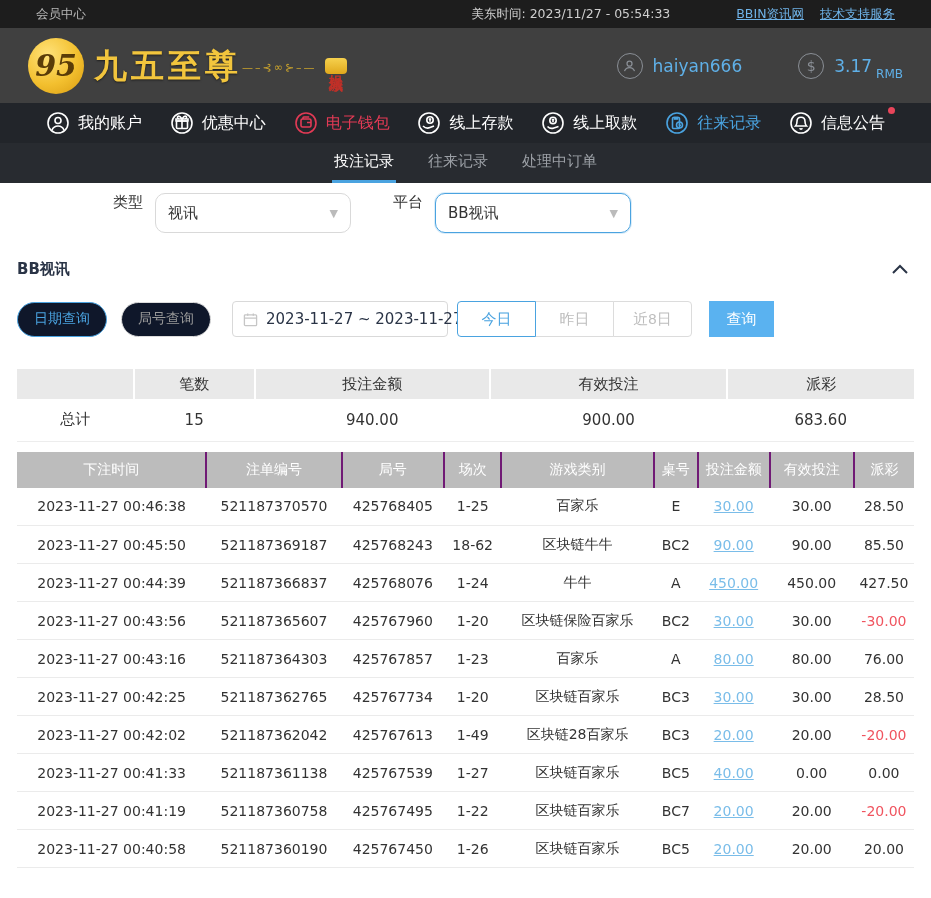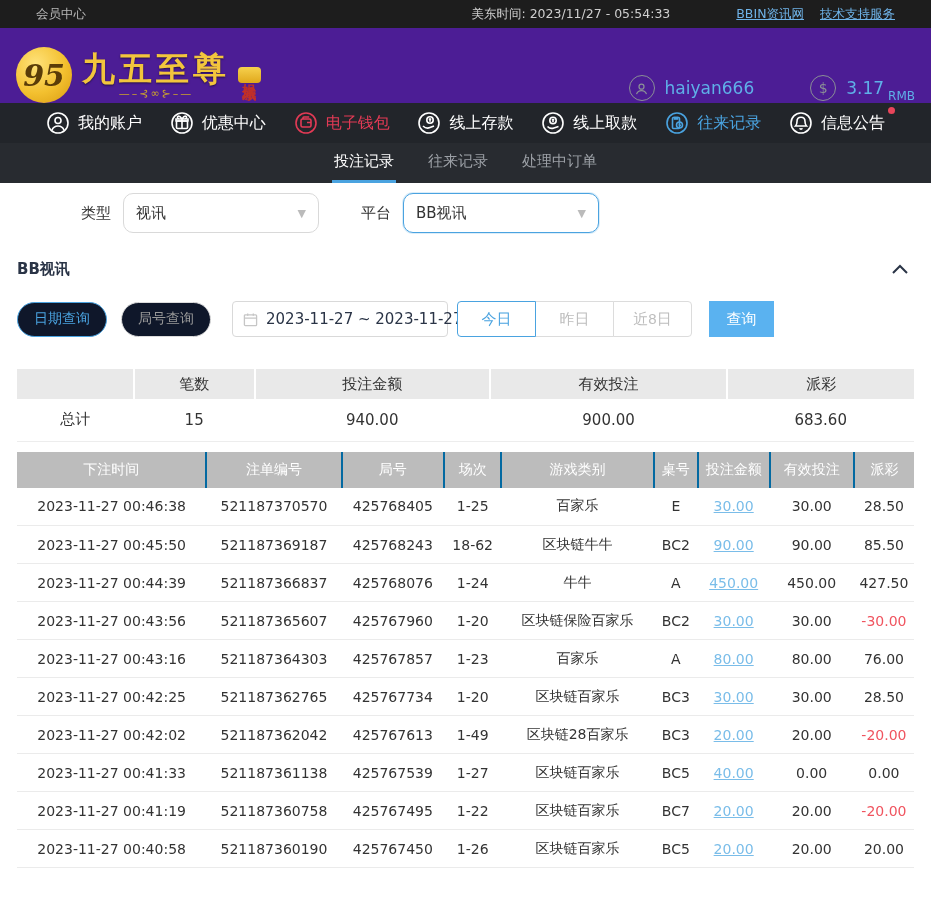--- a/index.html
+++ b/index.html
@@ -16,24 +16,24 @@
   html,body{width:931px;font-family:"DejaVu Sans","Liberation Sans",sans-serif;background:#fff;}
   body{height:898px;overflow:hidden;}
 
   
   .topbar{height:28px;background:#1d1d1d;display:flex;align-items:center;padding:0 36px;font-size:12.5px;color:#b9b9b9;}
   .topbar .spacer{flex:1;}
   .topbar .time{color:#cfcfcf;margin-right:50px;}
   .topbar a{color:#6fb3e8;text-decoration:underline;margin-left:16px;cursor:pointer;}
 
   
-  .brandbar{height:75px;background:#4c1d95;display:flex;align-items:flex-end;padding:0 16px;}
+  .brandbar{height:75px;background:#404040;display:flex;align-items:center;padding:0 28px;}
   .logo{display:flex;align-items:center;cursor:pointer;}
   .logo-mark{width:56px;height:56px;border-radius:50%;background:radial-gradient(circle at 35% 30%,#ffe27a,#f3c02f 55%,#d89a10);display:flex;align-items:center;justify-content:center;font-size:30px;font-weight:bold;color:#5a3c08;font-family:"DejaVu Serif","Liberation Serif",serif;font-style:italic;}
-  .logo-textwrap{margin-left:10px;display:flex;flex-direction:column;align-items:center;}
+  .logo-textwrap{margin-left:10px;display:flex;flex-direction:row;align-items:center;}
   .logo-title{color:var(--gold);font-size:33px;font-weight:bold;letter-spacing:4px;line-height:1;text-shadow:0 1px 2px #00000088;}
   .logo-flourish{color:#caa32c;font-size:11px;line-height:1;margin-top:3px;letter-spacing:2px;}
   .logo-sub{margin-left:8px;background:linear-gradient(#f6d14e,#e0a81c);color:#c03028;border-radius:4px;padding:5px 3px;writing-mode:vertical-rl;font-size:14px;font-weight:bold;line-height:1.2;letter-spacing:2px;}
   .brand-spacer{flex:1;}
   .userinfo{display:flex;align-items:center;color:#5fb0e8;font-size:17px;}
   .userinfo .blk{display:flex;align-items:center;margin-left:56px;cursor:pointer;}
   .cicon{width:26px;height:26px;border-radius:50%;border:1.6px solid #8a8f96;color:#8a8f96;display:flex;align-items:center;justify-content:center;margin-right:10px;font-size:14px;}
   .rmb{font-size:12px;margin-left:4px;margin-top:16px;}
 
   
@@ -45,21 +45,21 @@
   .badge-dot{position:absolute;top:-4px;right:-10px;width:7px;height:7px;border-radius:50%;background:#e8455a;}
 
   
   .subtabs{height:40px;background:#282b30;display:flex;align-items:stretch;justify-content:center;gap:30px;}
   .subtab{display:flex;align-items:center;color:#9ca0a6;font-size:15px;cursor:pointer;border-bottom:3px solid transparent;padding:0 2px;}
   .subtab.active{color:#fff;border-bottom-color:var(--accent-blue);}
 
   
   .content{background:#fff;padding:10px 17px 0 17px;}
 
-  .filters{display:flex;align-items:center;margin-left:64px;margin-top:0px;}
+  .filters{display:flex;margin-left:96px;margin-top:0px;}
   .f-label{font-size:15px;color:var(--text-dark);margin-right:12px;}
   .select{width:196px;height:40px;border:1px solid #d9d9d9;border-radius:10px;display:flex;align-items:center;padding:0 12px;font-size:15px;color:var(--text-dark);cursor:pointer;background:#fff;}
   .select .sel-val{flex:1;}
   .select .chev{color:#bbbbbb;font-size:11px;}
   .select.focused{border:1px solid var(--accent-blue);box-shadow:0 0 0 1px #4aa3e033;}
   .f-gap{width:42px;}
 
   .section-head{display:flex;align-items:center;justify-content:space-between;margin-top:26px;}
   .section-title{font-size:15px;font-weight:bold;color:var(--navy);}
   .collapse-btn{color:var(--navy);cursor:pointer;font-size:14px;padding:2px 6px;}
@@ -79,21 +79,21 @@
   .searchbtn{height:36px;width:65px;margin-left:17px;background:var(--button-blue);color:#fff;border:none;border-radius:0;font-size:15px;cursor:pointer;font-family:inherit;}
 
   
   .sumtable{width:100%;border-collapse:collapse;table-layout:fixed;margin-top:32px;}
   .sumtable th{background:#e9e9e9;color:var(--text-dark);font-weight:normal;font-size:15px;height:30px;border-right:2px solid #fff;}
   .sumtable th:last-child{border-right:none;}
   .sumtable td{height:42px;text-align:center;font-size:15px;color:var(--text-dark);border-bottom:1px solid #ededed;background:#fff;}
 
   
   .bettable{width:100%;border-collapse:collapse;table-layout:fixed;margin-top:10px;}
-  .bettable th{background:#bcbcbc;color:#fff;font-weight:normal;font-size:14px;height:36px;border-right:2px solid #0369a1;}
+  .bettable th{background:#bcbcbc;color:#fff;font-weight:normal;font-size:14px;height:36px;border-right:2px solid #701a75;}
   .bettable th:last-child{border-right:none;}
   .bettable td{height:38px;text-align:center;font-size:14px;color:var(--text-dark);border-bottom:1px solid #ebebeb;background:#fff;white-space:nowrap;}
   .bettable td.bet a{color:var(--link-blue);text-decoration:underline;cursor:pointer;}
   .bettable td.neg{color:var(--negative-red);}
 </style>
 </head>
 <body>
 
 <div class="topbar">
   <span>会员中心</span>

